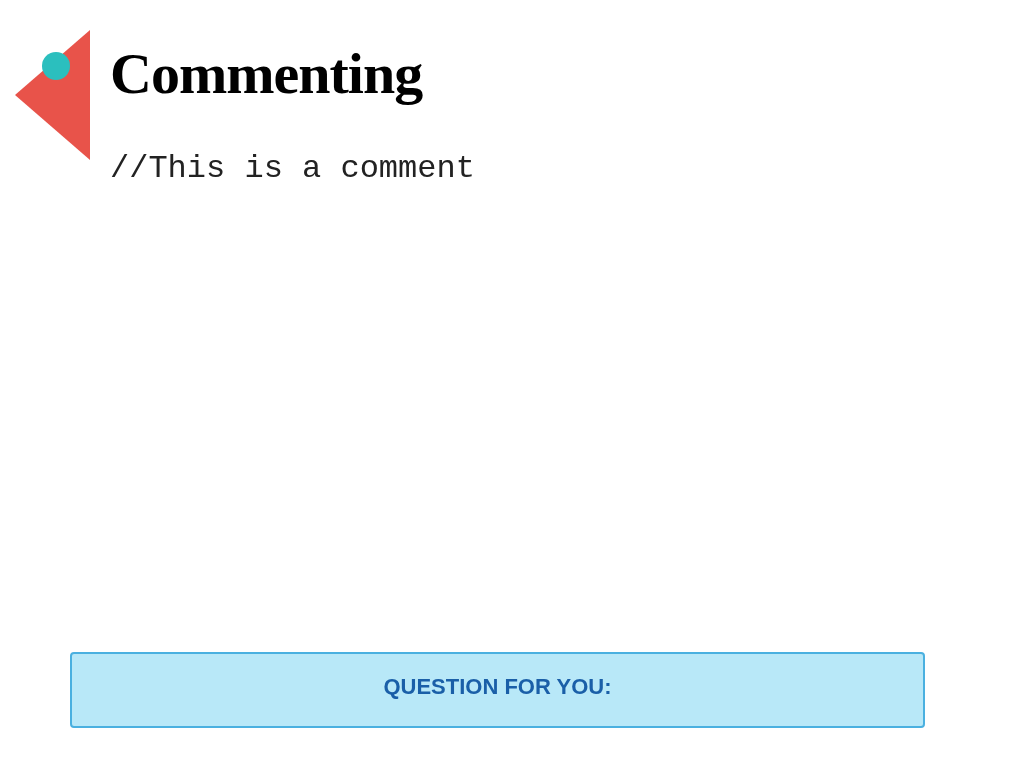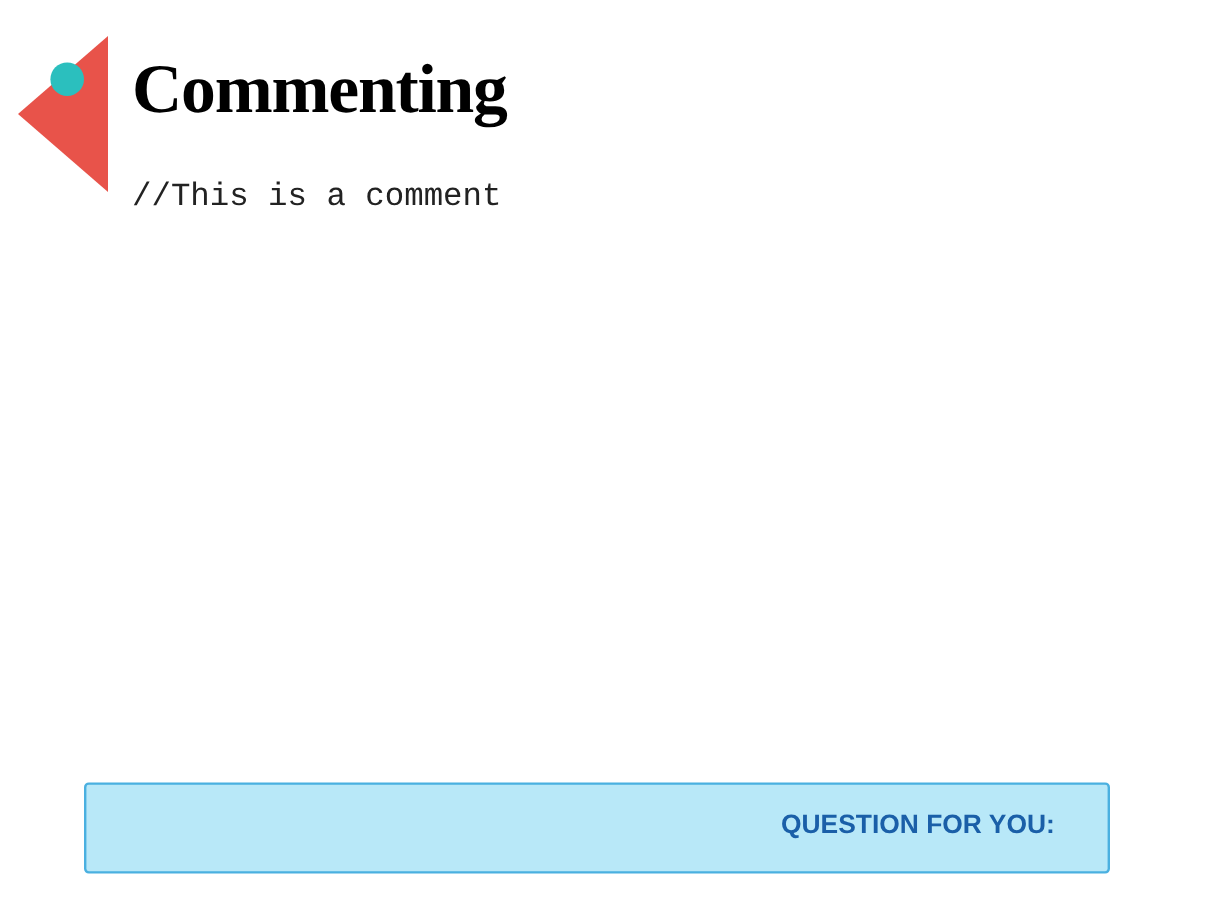--- a/index.html
+++ b/index.html
@@ -63,21 +63,21 @@
       letter-spacing: -1px;
     }
 
     
     .content {
       padding-left: 0;
     }
 
     .code-block {
       font-family: 'Courier New', Courier, monospace;
-      font-size: 27px;
+      font-size: 32px;
       color: #222222;
       line-height: 1.4;
       margin-bottom: 30px;
     }
 
     .code-block.multiline {
       margin-bottom: 35px;
     }
 
     .shortcut-block {
@@ -98,21 +98,21 @@
     
     .question-box {
       position: absolute;
       bottom: 40px;
       left: 70px;
       right: 70px;
       background: #b8e8f8;
       border: 2px solid #4ab0e0;
       border-radius: 4px;
       padding: 20px 44px;
-      text-align: right;
+      text-align: center;
     }
 
     .question-label {
       font-size: 22px;
       font-weight: bold;
       color: #1a5fa8;
       margin-bottom: 6px;
     }
 
     .question-text {

